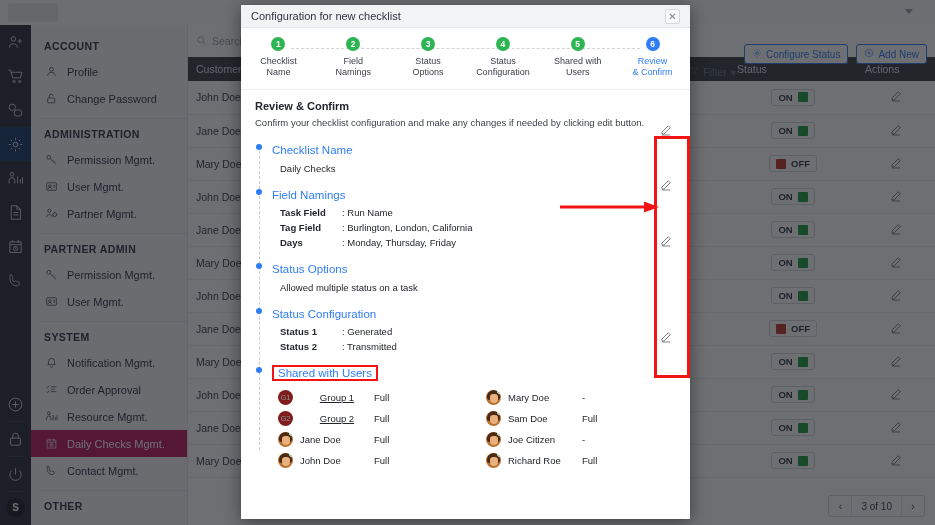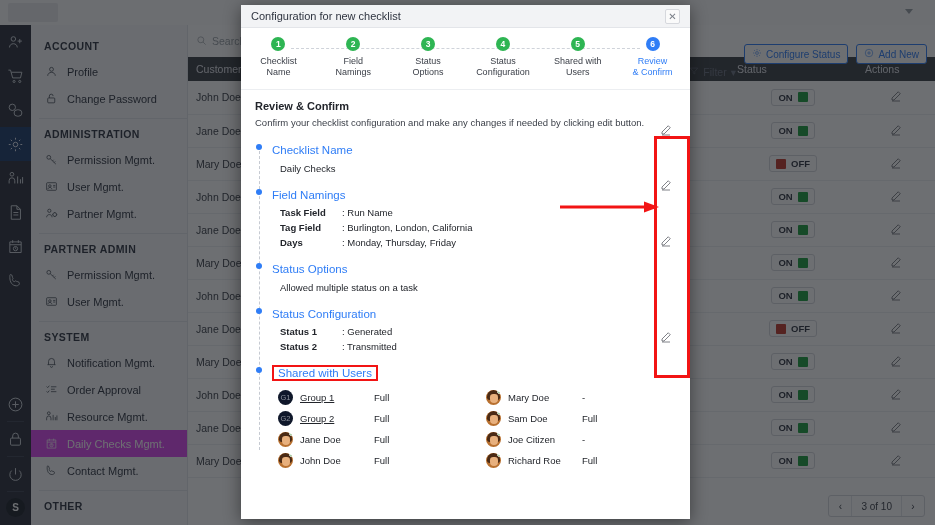--- a/index.html
+++ b/index.html
@@ -29,21 +29,21 @@
   .rail-sep { height:1px; background:#3d4251; margin:0 7px; }
   .rail-avatar { width:19px;height:19px;border-radius:50%;background:#1c2029;color:#fff;
      font-size:10px;font-weight:bold;display:flex;align-items:center;justify-content:center;margin:6px auto 2px;}
 
   
   .menu { position:absolute; left:31px; top:25px; width:157px; height:500px; background:#f7f8fa;
           border-right:1px solid #e3e5e9; padding-top:6px; }
   .menu-group-title { font-size:10.5px; font-weight:bold; color:#2f3440; letter-spacing:.4px;
           padding:9px 0 6px 13px; }
   .menu-item { display:flex; align-items:center; height:27px; padding-left:13px; gap:9px; font-size:11px; color:#2f3440;}
-  .menu-item.active { background:#d946ef; color:#fff; }
+  .menu-item.active { background:#be185d; color:#fff; }
   .menu-ico { width:14px; height:14px; flex:none; display:flex; align-items:center; justify-content:center;}
   .menu-ico svg { width:13px;height:13px;stroke:#2f3440;fill:none;stroke-width:1.3;}
   .menu-item.active .menu-ico svg { stroke:#ffffff; }
   .menu-sep { height:1px; background:#e3e5e9; margin:6px 0 0 8px; }
 
   
   .content { position:absolute; left:188px; top:25px; right:0; bottom:0; background:#fff; }
   .content-toolbar { position:relative; height:32px; }
   .searchbox { position:absolute; left:8px; top:6px; width:120px; height:20px;
      display:flex; align-items:center; gap:5px; font-size:10.5px; color:#9aa0a6;}
@@ -115,26 +115,26 @@
   .sec-h.boxed { border:2px solid #f21414; padding:0 4px; }
   .sec-val { font-size:9.5px; color:#22252b; margin-top:5px; padding-left:8px;}
   .kv { display:flex; font-size:9.5px; color:#22252b; margin-top:4px; padding-left:8px;}
   .kv b { width:62px; font-weight:bold; flex:none;}
 
   
   .users { display:grid; grid-template-columns:1fr 1fr; gap:6px 18px; margin-top:9px; padding-left:6px;}
   .user-row { display:flex; align-items:center; font-size:9.5px; color:#22252b; }
   .u-av { width:15px;height:15px;border-radius:50%; flex:none; margin-right:7px; position:relative;
      background:#b8702f; overflow:hidden;}
-  .u-av.grp { background:#0f172a; color:#8e939c; font-size:7.5px; display:flex;align-items:center;justify-content:center;}
+  .u-av.grp { background:#7f1d1d; color:#8e939c; font-size:7.5px; display:flex;align-items:center;justify-content:center;}
   .u-av .hair{position:absolute;left:1px;top:0;width:13px;height:10px;background:#4a2a15;border-radius:7px 7px 3px 3px;}
   .u-av .face{position:absolute;left:3.5px;top:4px;width:8px;height:9px;background:#e8b07d;border-radius:4px 4px 5px 5px;}
   .u-dot{position:absolute;right:-1px;top:-1px;width:5px;height:5px;border-radius:50%;background:#2eb553;border:1px solid #fff;}
   .u-name{ width:74px; }
-  .u-name.link{ text-decoration:underline; }
+  .u-name.link{ text-decoration:underline;text-align:center; }
   .u-perm{ width:36px; }
 
   
   .hl-box { position:absolute; border:3px solid #f21414; pointer-events:none; }
   .arrow-wrap{ position:absolute; left:560px; top:201px; width:100px; height:12px; }
 
   
   .edit-col { position:absolute; right:18px; }
   .edit-col svg { width:12px;height:12px;stroke:#3c4049;fill:none;stroke-width:1.3;}
 

